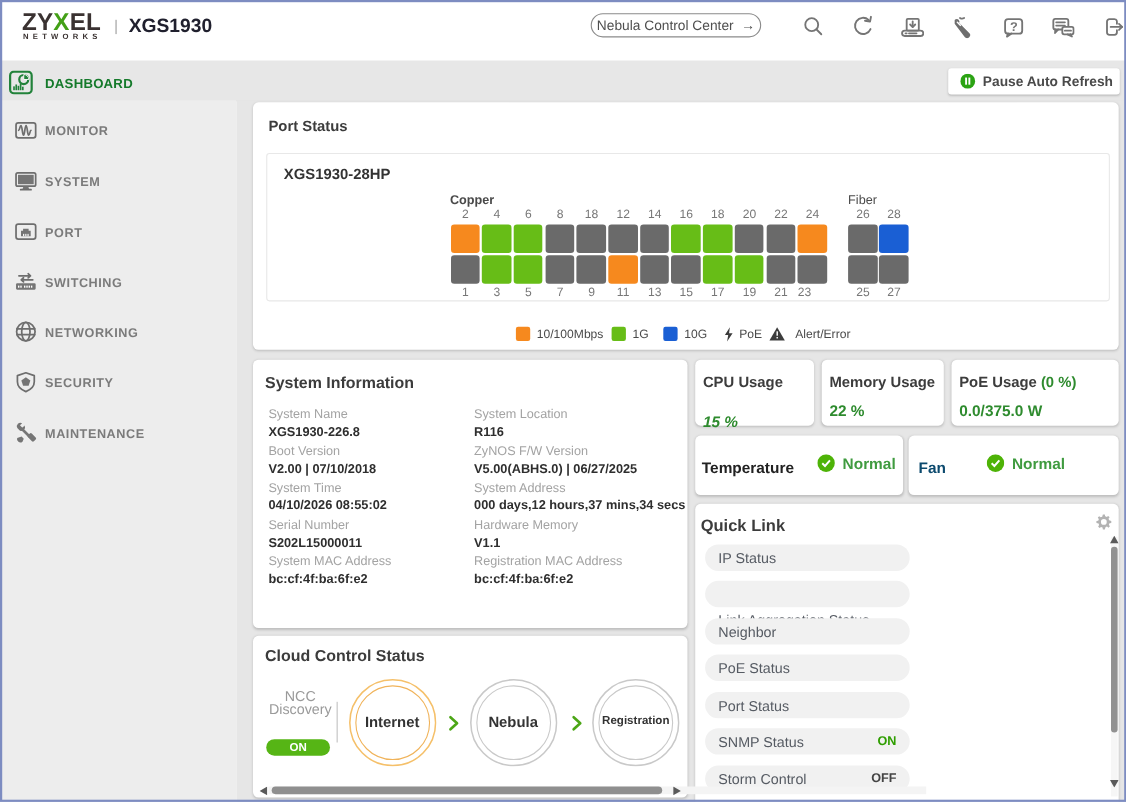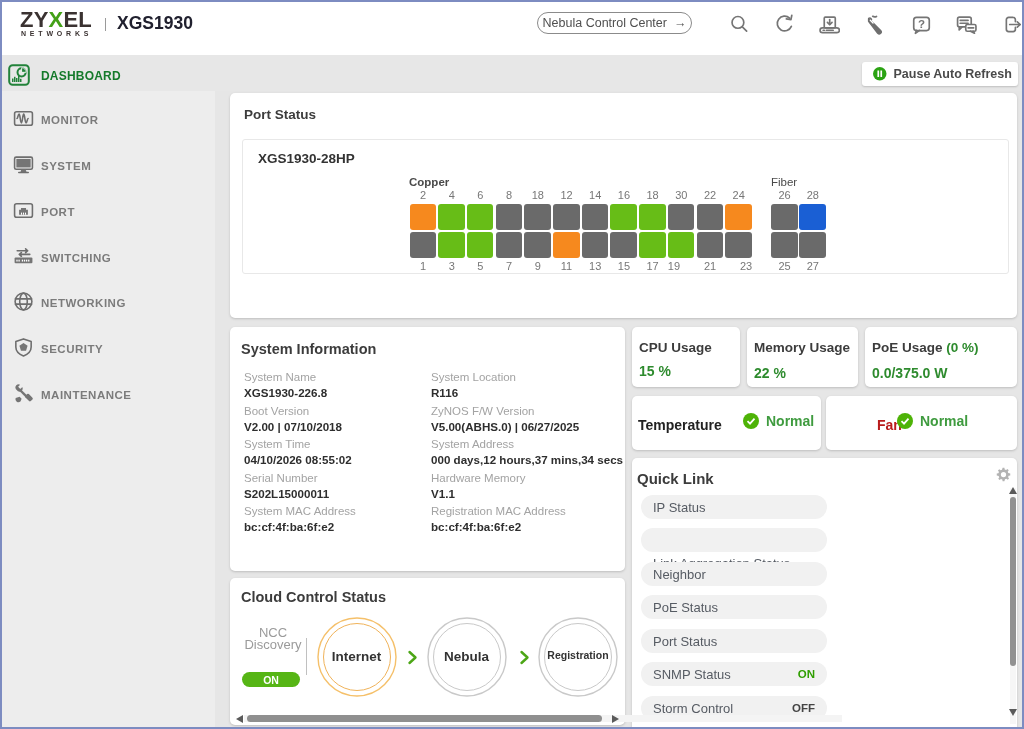--- a/index.html
+++ b/index.html
@@ -185,42 +185,60 @@
       <div class="abs" style="left:351.7px;top:139px;width:26.5px;height:26px;border-radius:3px;background:#6a6a6a;"></div>
       <div class="abs" style="left:351.7px;top:167px;width:27px;text-align:center;font-size:11px;color:#777;">13</div>
       <div class="abs" style="left:380.4px;top:96px;width:27px;text-align:center;font-size:11px;color:#777;">16</div>
       <div class="abs" style="left:380.4px;top:111px;width:26.5px;height:26px;border-radius:3px;background:#67bd17;"></div>
       <div class="abs" style="left:380.4px;top:139px;width:26.5px;height:26px;border-radius:3px;background:#6a6a6a;"></div>
       <div class="abs" style="left:380.4px;top:167px;width:27px;text-align:center;font-size:11px;color:#777;">15</div>
       <div class="abs" style="left:409.1px;top:96px;width:27px;text-align:center;font-size:11px;color:#777;">18</div>
       <div class="abs" style="left:409.1px;top:111px;width:26.5px;height:26px;border-radius:3px;background:#67bd17;"></div>
       <div class="abs" style="left:409.1px;top:139px;width:26.5px;height:26px;border-radius:3px;background:#67bd17;"></div>
       <div class="abs" style="left:409.1px;top:167px;width:27px;text-align:center;font-size:11px;color:#777;">17</div>
-      <div class="abs" style="left:437.8px;top:96px;width:27px;text-align:center;font-size:11px;color:#777;">30</div>
+      <div class="abs" style="left:437.8px;top:96px;width:27px;text-align:center;font-size:11px;color:#777;">20</div>
       <div class="abs" style="left:437.8px;top:111px;width:26.5px;height:26px;border-radius:3px;background:#6a6a6a;"></div>
       <div class="abs" style="left:437.8px;top:139px;width:26.5px;height:26px;border-radius:3px;background:#67bd17;"></div>
-      <div class="abs" style="left:437.8px;top:167px;width:27px;text-align:left;font-size:11px;color:#777;">19</div>
+      <div class="abs" style="left:437.8px;top:167px;width:27px;text-align:center;font-size:11px;color:#777;">19</div>
       <div class="abs" style="left:466.5px;top:96px;width:27px;text-align:center;font-size:11px;color:#777;">22</div>
       <div class="abs" style="left:466.5px;top:111px;width:26.5px;height:26px;border-radius:3px;background:#6a6a6a;"></div>
       <div class="abs" style="left:466.5px;top:139px;width:26.5px;height:26px;border-radius:3px;background:#6a6a6a;"></div>
       <div class="abs" style="left:466.5px;top:167px;width:27px;text-align:center;font-size:11px;color:#777;">21</div>
       <div class="abs" style="left:495.2px;top:96px;width:27px;text-align:center;font-size:11px;color:#777;">24</div>
       <div class="abs" style="left:495.2px;top:111px;width:26.5px;height:26px;border-radius:3px;background:#f6891e;"></div>
       <div class="abs" style="left:495.2px;top:139px;width:26.5px;height:26px;border-radius:3px;background:#6a6a6a;"></div>
-      <div class="abs" style="left:495.2px;top:167px;width:27px;text-align:right;font-size:11px;color:#777;">23</div>
+      <div class="abs" style="left:495.2px;top:167px;width:27px;text-align:left;font-size:11px;color:#777;">23</div>
     </div>
   <div id="fiber">
       <div class="abs" style="left:541px;top:96px;width:27px;text-align:center;font-size:11px;color:#777;">26</div>
       <div class="abs" style="left:541px;top:111px;width:26.5px;height:26px;border-radius:3px;background:#6a6a6a;"></div>
       <div class="abs" style="left:541px;top:139px;width:26.5px;height:26px;border-radius:3px;background:#6a6a6a;"></div>
       <div class="abs" style="left:541px;top:167px;width:27px;text-align:center;font-size:11px;color:#777;">25</div>
       <div class="abs" style="left:569.3px;top:96px;width:27px;text-align:center;font-size:11px;color:#777;">28</div>
       <div class="abs" style="left:569.3px;top:111px;width:26.5px;height:26px;border-radius:3px;background:#1a5fd4;"></div>
       <div class="abs" style="left:569.3px;top:139px;width:26.5px;height:26px;border-radius:3px;background:#6a6a6a;"></div>
       <div class="abs" style="left:569.3px;top:167px;width:27px;text-align:center;font-size:11px;color:#777;">27</div>
+    </div>
+  <div id="legend" class="abs" style="left:0;top:204px;width:787px;height:20px;">
+<div class="abs" style="left:239px;top:0px;width:13px;height:13px;background:#f6891e;border-radius:2px;"></div>
+<div class="abs" style="left:258px;top:1px;font-size:11px;color:#4a4a4a;">10/100Mbps</div>
+<div class="abs" style="left:326px;top:0px;width:13px;height:13px;background:#67bd17;border-radius:2px;"></div>
+<div class="abs" style="left:345px;top:1px;font-size:11px;color:#4a4a4a;">1G</div>
+<div class="abs" style="left:373px;top:0px;width:13px;height:13px;background:#1a5fd4;border-radius:2px;"></div>
+<div class="abs" style="left:392px;top:1px;font-size:11px;color:#4a4a4a;">10G</div>
+<svg class="abs" style="left:426px;top:0px;" width="13" height="14" viewBox="0 0 13 14">
+        <path d="M7.5 0.5 L3 7.5 h3 L5 13.5 L10 6 H6.8 Z" fill="#3c3c3c"></path>
+      </svg>
+<div class="abs" style="left:442px;top:1px;font-size:11px;color:#4a4a4a;">PoE</div>
+<svg class="abs" style="left:469px;top:0px;" width="15" height="13" viewBox="0 0 15 13">
+        <path d="M7.5 0.5 L14.5 12.5 H0.5 Z" fill="#3c3c3c"></path>
+        <rect x="6.9" y="4.2" width="1.3" height="4" fill="#fff"></rect>
+        <rect x="6.9" y="9.3" width="1.3" height="1.4" fill="#fff"></rect>
+      </svg>
+<div class="abs" style="left:493px;top:1px;font-size:11px;color:#4a4a4a;">Alert/Error</div>
     </div>
 </div>
 
 <div class="card" style="left:230px;top:327px;width:395px;height:244px;">
   <div class="ctitle" style="position:absolute;left:11px;top:14px;font-size:14.5px;">System Information</div>
   <div id="sysinfo">
       <div class="abs" style="left:14px;top:44px;font-size:11.5px;color:#a3a3a3;">System Name</div>
       <div class="abs" style="left:14px;top:59px;font-size:11.6px;font-weight:bold;color:#2e2e2e;white-space:nowrap;">XGS1930-226.8</div>
       <div class="abs" style="left:201px;top:44px;font-size:11.5px;color:#a3a3a3;">System Location</div>
       <div class="abs" style="left:201px;top:59px;font-size:11.6px;font-weight:bold;color:#2e2e2e;white-space:nowrap;">R116</div>
@@ -238,41 +256,41 @@
       <div class="abs" style="left:201px;top:159.8px;font-size:11.6px;font-weight:bold;color:#2e2e2e;white-space:nowrap;">V1.1</div>
       <div class="abs" style="left:14px;top:178.4px;font-size:11.5px;color:#a3a3a3;">System MAC Address</div>
       <div class="abs" style="left:14px;top:193.4px;font-size:11.6px;font-weight:bold;color:#2e2e2e;white-space:nowrap;">bc:cf:4f:ba:6f:e2</div>
       <div class="abs" style="left:201px;top:178.4px;font-size:11.5px;color:#a3a3a3;">Registration MAC Address</div>
       <div class="abs" style="left:201px;top:193.4px;font-size:11.6px;font-weight:bold;color:#2e2e2e;white-space:nowrap;">bc:cf:4f:ba:6f:e2</div>
     </div>
 </div>
 
 <div class="card" style="left:632px;top:327px;width:108px;height:60px;">
   <div class="ctitle" style="position:absolute;left:7px;top:13px;font-size:13.5px;">CPU Usage</div>
-  <div style="position:absolute;left:7px;top:36px;font-size:14px;font-weight:bold;color:#2e8b2e;">15 %</div>
+  <div style="position:absolute;left:7px;top:48px;font-size:14px;font-weight:bold;color:#2e8b2e;font-style:italic;">15 %</div>
 </div>
 <div class="card" style="left:747px;top:327px;width:111px;height:60px;">
   <div class="ctitle" style="position:absolute;left:7px;top:13px;font-size:13.5px;">Memory Usage</div>
   <div style="position:absolute;left:7px;top:38px;font-size:14px;font-weight:bold;color:#2e8b2e;">22 %</div>
 </div>
 <div class="card" style="left:865px;top:327px;width:152px;height:60px;">
   <div class="ctitle" style="position:absolute;left:7px;top:13px;font-size:13.5px;">PoE Usage <span style="color:#2e8b2e;">(0 %)</span></div>
   <div style="position:absolute;left:7px;top:38px;font-size:14px;font-weight:bold;color:#2e8b2e;">0.0/375.0 W</div>
 </div>
 
 <div class="card" style="left:632px;top:396px;width:189px;height:54px;">
   <div style="position:absolute;left:6px;top:21px;font-weight:bold;font-size:14px;color:#222;">Temperature</div>
   <svg style="position:absolute;left:111px;top:17px;" width="16" height="16" viewBox="0 0 16 16">
       <circle cx="8" cy="8" r="8" fill="#4eb307"></circle>
       <polyline points="4.5,8.2 7,10.6 11.5,5.6" fill="none" stroke="#fff" stroke-width="1.8"></polyline>
     </svg>
   <div style="position:absolute;left:134px;top:17px;font-weight:bold;font-size:14px;color:#3f9b3f;">Normal</div>
 </div>
 <div class="card" style="left:826px;top:396px;width:191px;height:54px;">
-  <div style="position:absolute;left:9px;top:21px;font-weight:bold;font-size:14px;color:#b91c1c;margin-left:42px;">Fan</div>
+  <div style="position:absolute;left:9px;top:21px;font-weight:bold;font-size:14px;color:#0c4a6e;">Fan</div>
   <svg style="position:absolute;left:71px;top:17px;" width="16" height="16" viewBox="0 0 16 16">
       <circle cx="8" cy="8" r="8" fill="#4eb307"></circle>
       <polyline points="4.5,8.2 7,10.6 11.5,5.6" fill="none" stroke="#fff" stroke-width="1.8"></polyline>
     </svg>
   <div style="position:absolute;left:94px;top:17px;font-weight:bold;font-size:14px;color:#3f9b3f;">Normal</div>
 </div>
 
 <div class="card" style="left:632px;top:458px;width:385px;height:275px;">
   <div class="ctitle" style="position:absolute;left:5px;top:12px;font-size:15px;">Quick Link</div>
   <div id="gear" style="position:absolute;left:364px;top:9px;"><svg width="15" height="15" viewBox="0 0 20 20">

